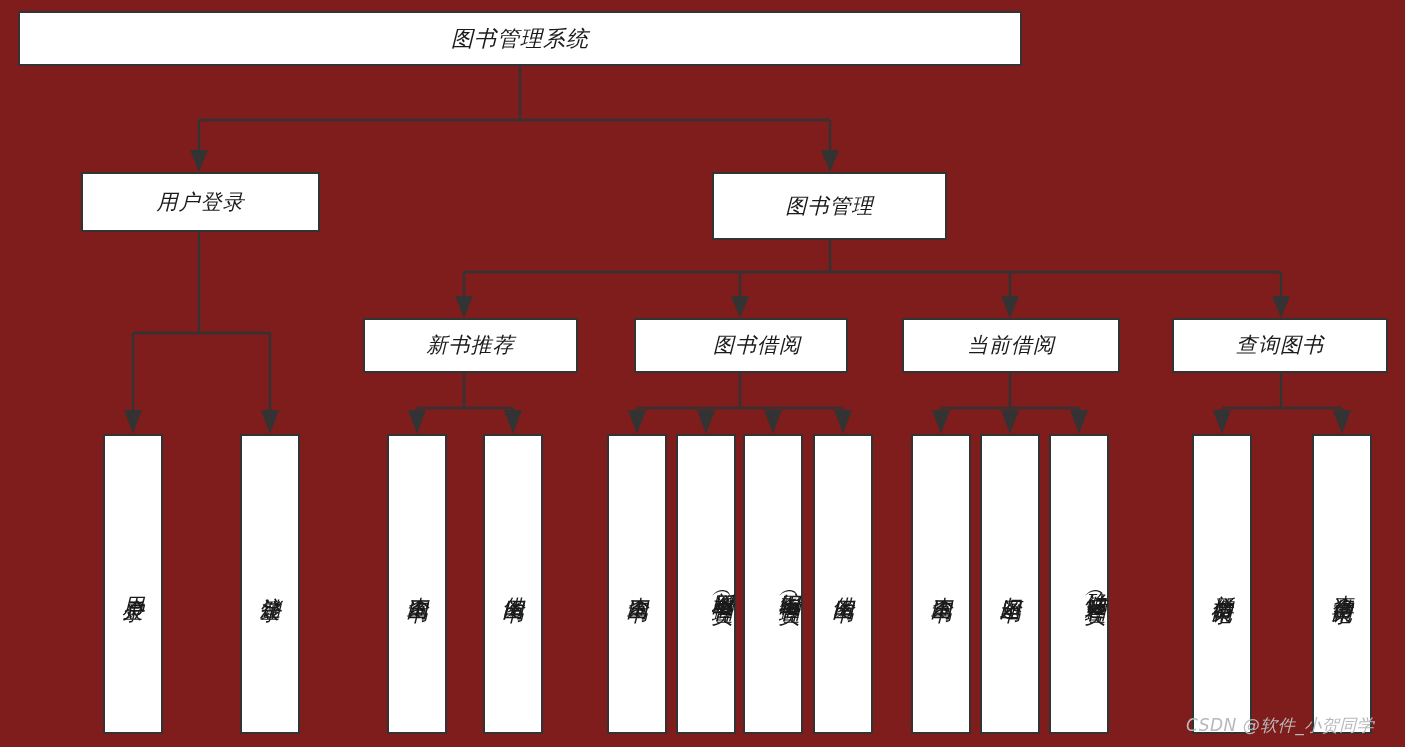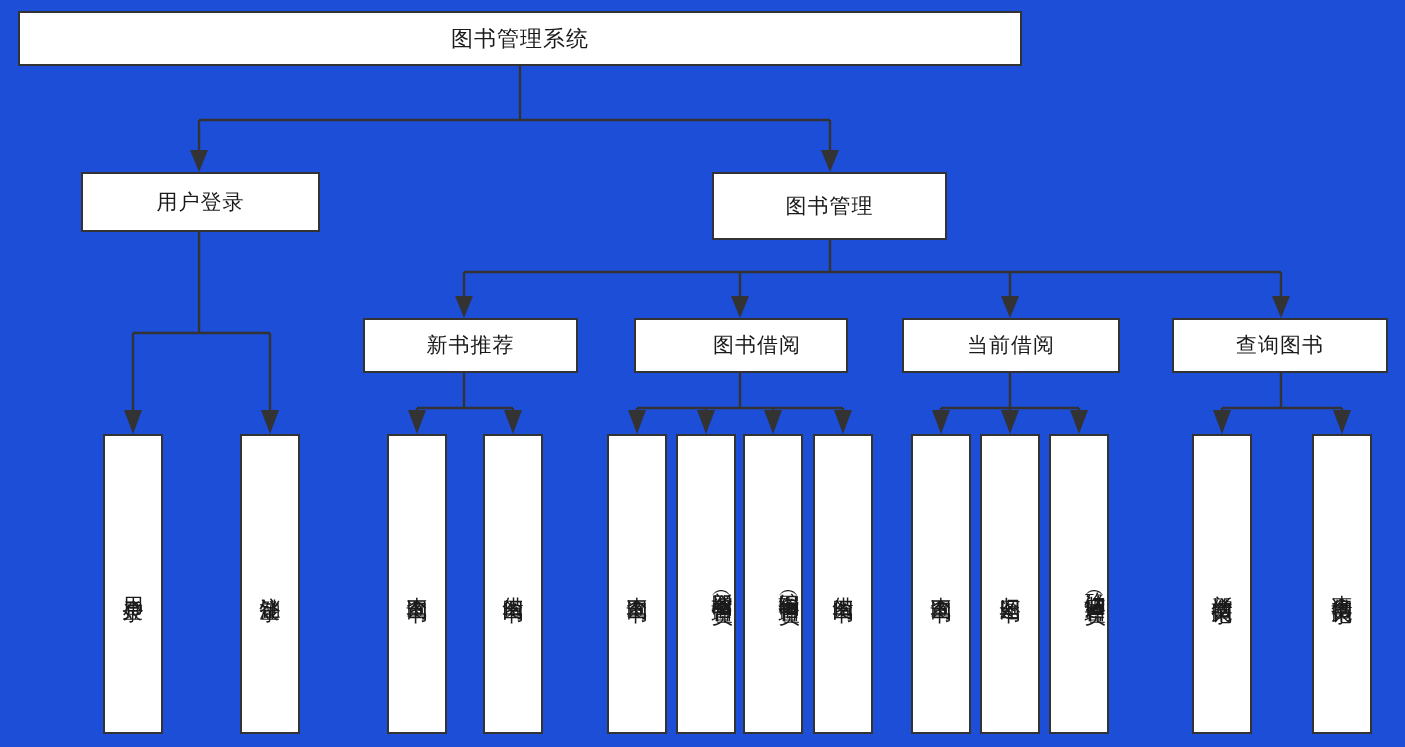--- a/index.html
+++ b/index.html
@@ -5,23 +5,24 @@
 <style>
   html, body {
     margin: 0;
     padding: 0;
     background: #ffffff;
   }
   #canvas {
     position: relative;
     width: 1405px;
     height: 747px;
-    background: #1d4ed8;
+    background: #7f1d1d;
     overflow: hidden;
     font-family: "DejaVu Sans", "Liberation Sans", sans-serif;
+    font-style: italic;
   }
   .node {
     position: absolute;
     box-sizing: border-box;
     background: #ffffff;
     border: 2px solid #333333;
     display: flex;
     align-items: center;
     justify-content: center;
     color: #1a1a1a;
@@ -222,14 +223,15 @@
   </div>
 
   <div class="node vert" style="left:1192px; top:434px; width:60px; height:300px; align-items:center;">
     <span class="vtext">新增借阅记录</span>
   </div>
 
   <div class="node vert" style="left:1312px; top:434px; width:60px; height:300px; align-items:center;">
     <span class="vtext">查询借阅记录</span>
   </div>
 
+  <div id="watermark">CSDN @软件_小贺同学</div>
 
 </div>
 
 </body></html>

